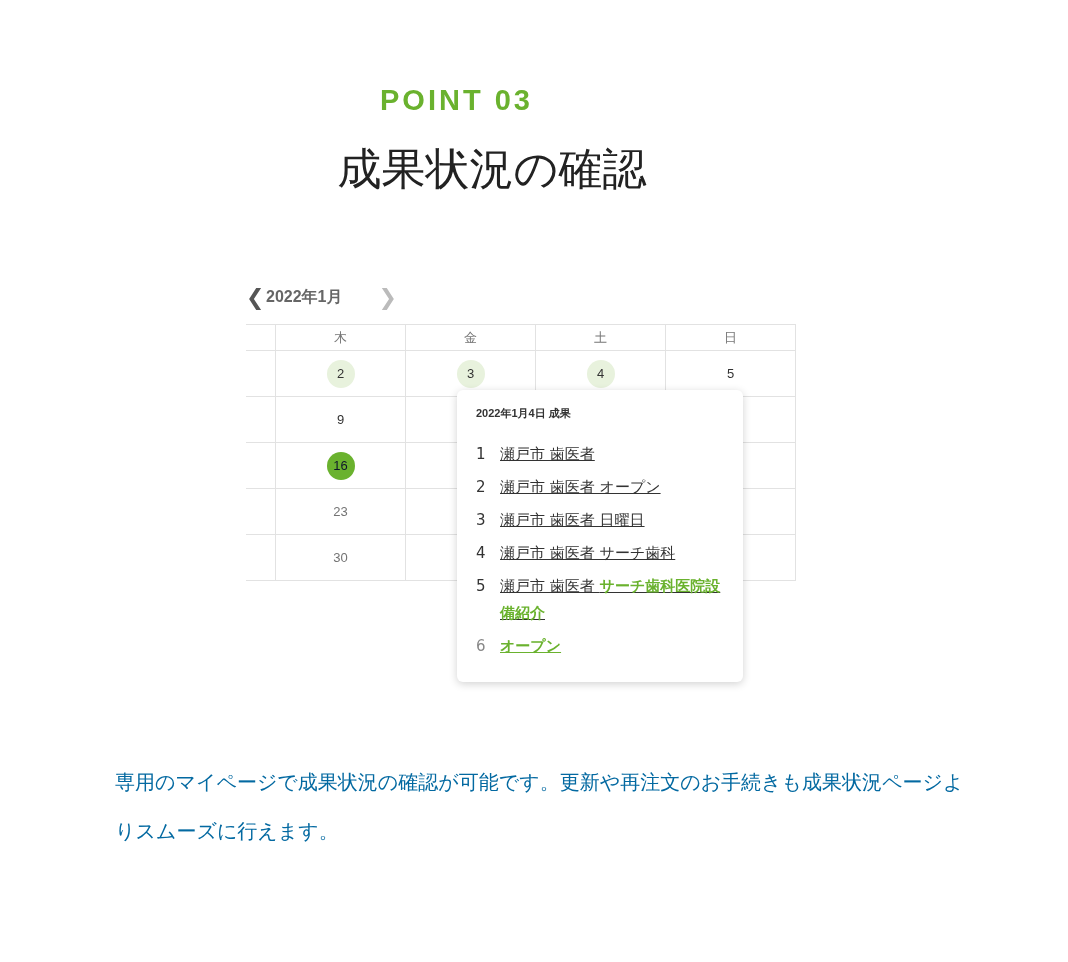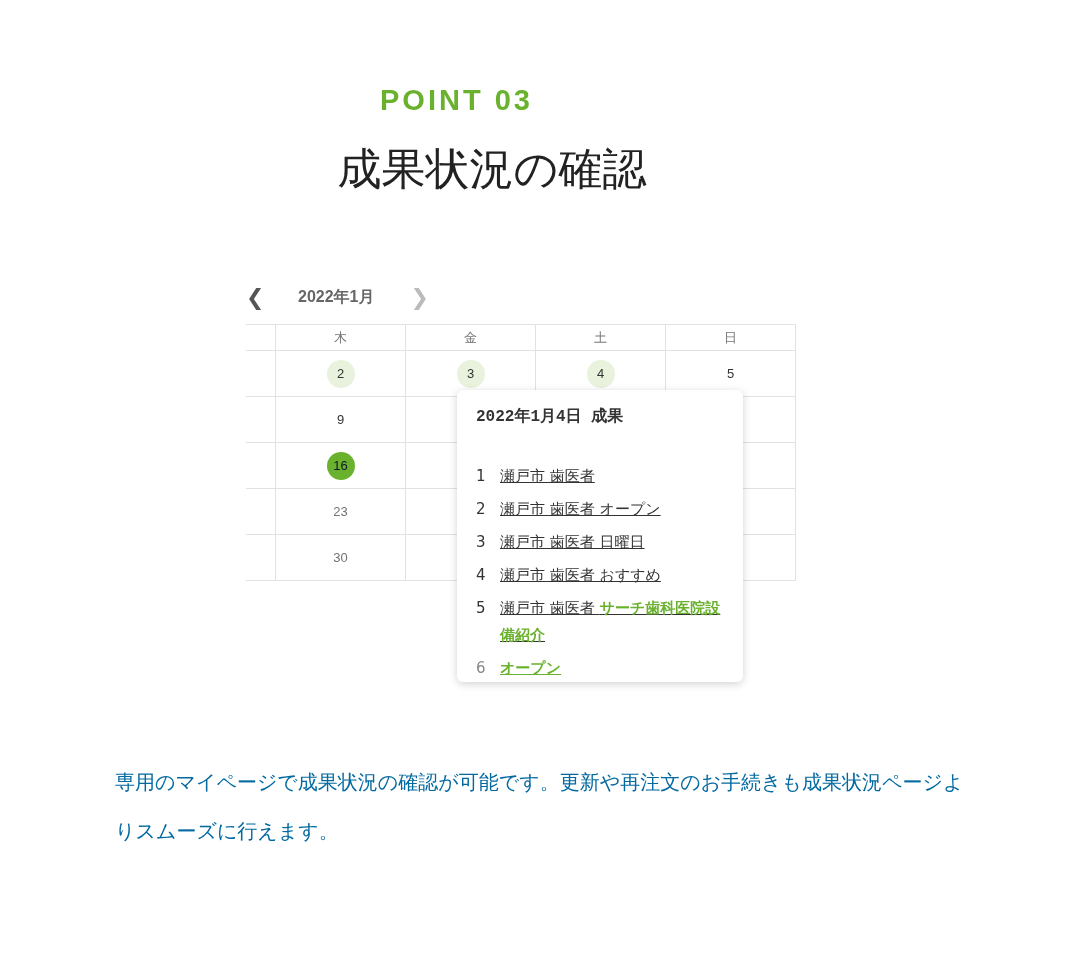--- a/index.html
+++ b/index.html
@@ -4,35 +4,35 @@
 <style>
   html, body { margin:0; padding:0; }
   body { width:1068px; height:962px; background:#ffffff; position:relative; overflow:hidden;
          font-family:"DejaVu Sans","Liberation Sans",sans-serif; color:#333; }
   .point { position:absolute; top:84px; left:0; width:913px; text-align:center;
            font-family:"Liberation Sans",sans-serif; font-weight:bold; font-size:29px; letter-spacing:3px; }
   .title { position:absolute; top:140px; left:0; width:984px; text-align:center;
            font-size:44px; color:#222; font-weight:500; }
   .cal-nav { position:absolute; top:283px; left:246px; height:28px; display:flex; align-items:center; }
   .cal-nav .prev { width:20px; color:#555; font-size:22px; font-weight:bold; cursor:pointer; }
-  .cal-nav .month { margin-left:32px; font-size:16px; font-weight:bold; color:#666; font-family:"Liberation Sans",sans-serif; }
+  .cal-nav .month { font-size:16px; font-weight:bold; color:#666; font-family:"Liberation Sans",sans-serif; }
   .cal-nav .next { margin-left:36px; color:#bbb; font-size:22px; cursor:pointer; }
   .cal { position:absolute; top:324px; left:246px; border-collapse:collapse; table-layout:fixed; }
   .cal td, .cal th { border:1px solid #e2e2e2; text-align:center; font-weight:normal; padding:0; }
   .cal th { height:25px; font-size:13px; color:#777; }
   .cal td { height:45px; font-size:13px; color:#333; font-family:"Liberation Sans",sans-serif; }
   .cal .c0 { width:29px; border-left:none; }
   .cal .c { width:129px; }
   .cal td.dim { color:#737373; }
   .day { display:inline-block; width:28px; height:28px; line-height:28px; border-radius:50%; }
   .day.light { background:#e8f2dd; }
   .day.strong { background:#6ab22e; color:#0f172a; }
   .tooltip { position:absolute; left:457px; top:390px; width:286px; height:292px; background:#fff;
              border-radius:6px; box-shadow:0 2px 8px rgba(0,0,0,0.18); box-sizing:border-box; padding:16px 20px 0 19px; }
-  .tt-title { font-size:16px; font-weight:bold; color:#333; margin-bottom:36px; font-family:Liberation Mono, monospace; }
+  .tt-title { font-size:11px; font-weight:bold; color:#333; margin-bottom:20px; font-family:Liberation Sans, sans-serif; }
   .tt-row { display:flex; font-size:15px; line-height:27px; margin-bottom:6px; color:#333; }
   .tt-row .rank { width:24px; flex:none; }
   .tt-row .rank.grey { color:#888; }
   .tt-row .kw { flex:1;text-decoration:underline; }
   .green { color:#6ab22e; font-weight:bold; }
   .desc { position:absolute; top:758px; left:115px; width:850px; font-size:20px; line-height:49px; color:#0369a1; }
 </style>
 </head>
 <body>
 
@@ -101,21 +101,21 @@
   <div class="tt-row">
     <span class="rank">2</span>
     <span class="kw">瀬戸市 歯医者 オープン</span>
   </div>
   <div class="tt-row">
     <span class="rank">3</span>
     <span class="kw">瀬戸市 歯医者 日曜日</span>
   </div>
   <div class="tt-row">
     <span class="rank">4</span>
-    <span class="kw">瀬戸市 歯医者 おすすめ</span>
+    <span class="kw">瀬戸市 歯医者 サーチ歯科</span>
   </div>
   <div class="tt-row">
     <span class="rank">5</span>
     <span class="kw"><span>瀬戸市 歯医者 </span><span class="green">サーチ歯科医院設備紹介</span></span>
   </div>
   <div class="tt-row">
     <span class="rank grey">6</span>
     <span class="kw green">オープン</span>
   </div>
 </div>

